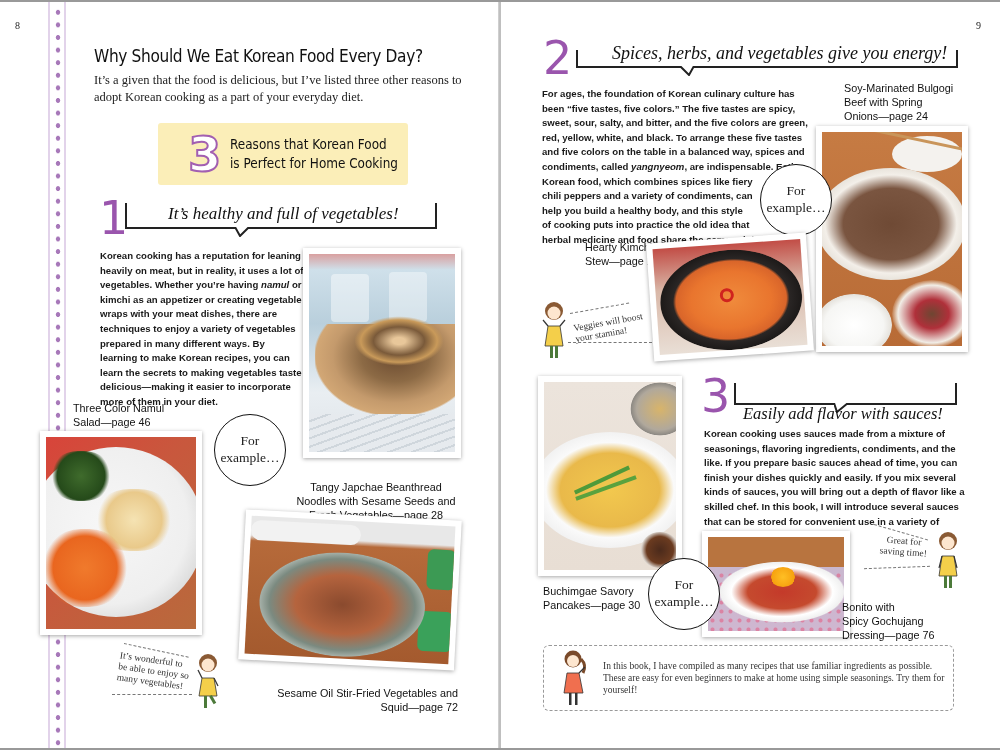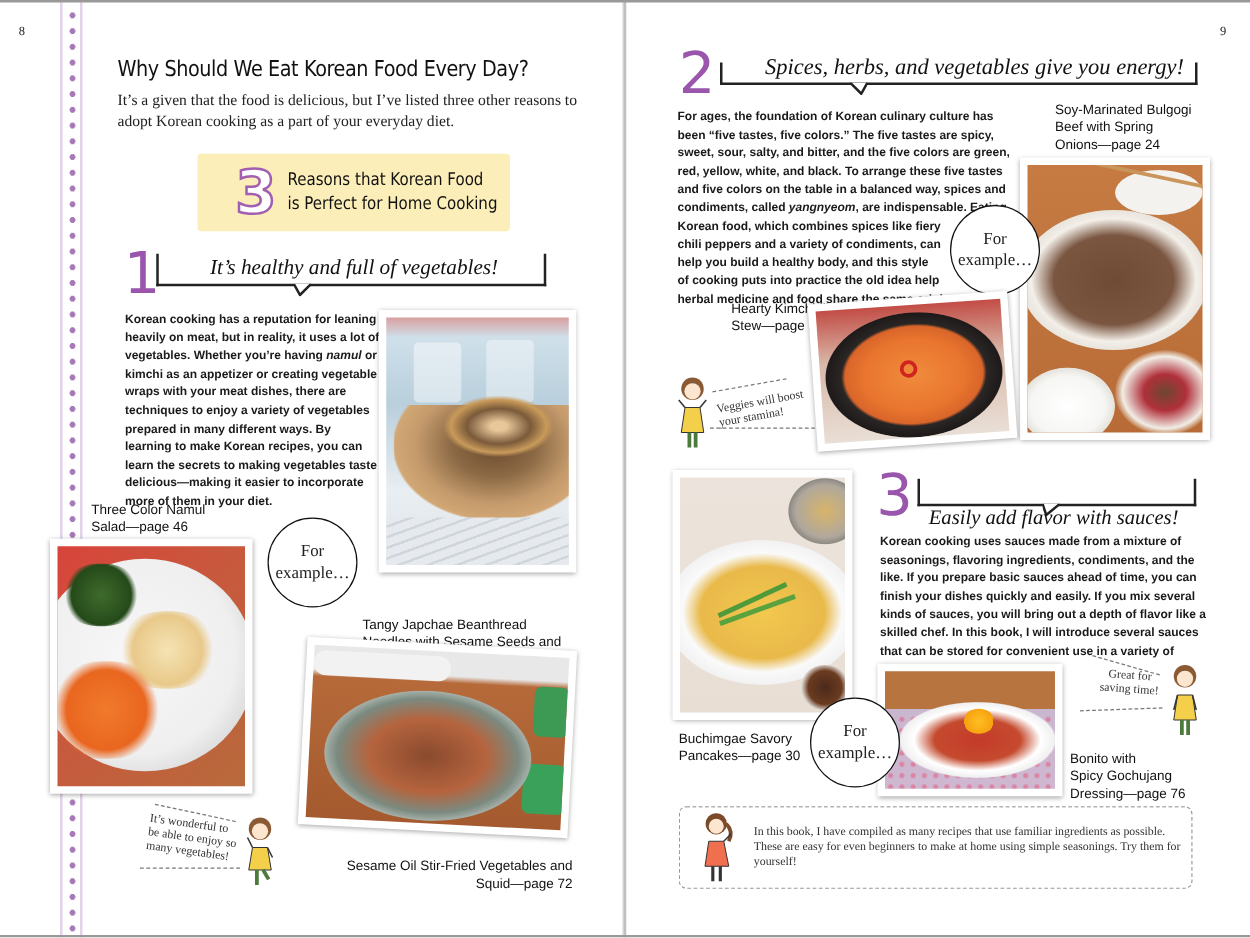--- a/index.html
+++ b/index.html
@@ -131,21 +131,21 @@
         <div style="position:absolute; left:48px; top:52px; width:80px; height:62px; border-radius:45%; background: radial-gradient(circle, #f5e3b3 0%, #e9c98a 55%, transparent 72%);"></div>
         <div style="position:absolute; left:-4px; top:92px; width:86px; height:78px; border-radius:45%; background: radial-gradient(circle, #f07a2c 0%, #e9661f 55%, transparent 72%);"></div>
       </div>
     </div>
 
     <div class="forex" style="left:214px; top:414px;">
       <div>For</div>
       <div>example…</div>
     </div>
 
-    <div class="abs caption" style="left:290px; top:493px; width:172px; text-align:left;">
+    <div class="abs caption" style="left:290px; top:480px; width:172px; text-align:center;">
       <div><b>Tangy Japchae Beanthread</b></div>
       <div><b>Noodles with Sesame Seeds and</b></div>
       <div><b>Fresh Vegetables</b><span class="pg">—page 28</span></div>
     </div>
 
     <div class="photo" style="left:242px; top:515px; width:216px; height:150px; transform: rotate(3deg);">
       <div class="img" style="background: linear-gradient(180deg, #e8e8e8 0%, #e8e8e8 14%, #b66a3a 18%, #a45a2e 100%);">
         <div style="position:absolute; left:0; top:4px; width:110px; height:20px; background:#f2f2f2; border-radius:10px;"></div>
         <div style="position:absolute; left:178px; top:24px; width:28px; height:40px; background:#3c9a54; border-radius:6px;"></div>
         <div style="position:absolute; left:172px; top:86px; width:34px; height:40px; background:#3aa15a; border-radius:6px;"></div>
@@ -191,21 +191,21 @@
     <div class="abs body-text" style="left:42px; top:87px; white-space:nowrap;">
       <div>For ages, the foundation of Korean culinary culture has</div>
       <div>been “five tastes, five colors.” The five tastes are spicy,</div>
       <div>sweet, sour, salty, and bitter, and the five colors are green,</div>
       <div>red, yellow, white, and black. To arrange these five tastes</div>
       <div>and five colors on the table in a balanced way, spices and</div>
       <div><span>condiments, called </span><i>yangnyeom</i><span>, are indispensable. Eating</span></div>
       <div>Korean food, which combines spices like fiery</div>
       <div>chili peppers and a variety of condiments, can</div>
       <div>help you build a healthy body, and this style</div>
-      <div>of cooking puts into practice the old idea help</div>
+      <div>of cooking puts into practice the old idea that</div>
       <div>herbal medicine and food share the same origin.</div>
     </div>
 
     <div class="abs caption" style="left:344px; top:81px;">
       <div><b>Soy-Marinated Bulgogi</b></div>
       <div><b>Beef with Spring</b></div>
       <div><b>Onions</b><span class="pg">—page 24</span></div>
     </div>
 
     <div class="photo" style="left:316px; top:126px; width:152px; height:226px;">
@@ -291,21 +291,21 @@
     <div class="forex" style="left:148px; top:558px;">
       <div>For</div>
       <div>example…</div>
     </div>
 
     <div class="abs caption" style="left:43px; top:584px;">
       <div><b>Buchimgae Savory</b></div>
       <div><b>Pancakes</b><span class="pg">—page 30</span></div>
     </div>
 
-    <div class="abs caption" style="left:356px; top:600px;">
+    <div class="abs caption" style="left:342px; top:600px;">
       <div><b>Bonito with</b></div>
       <div><b>Spicy Gochujang</b></div>
       <div><b>Dressing</b><span class="pg">—page 76</span></div>
     </div>
 
     <div class="dotline" style="left:374px; top:524px; width:56px; transform: rotate(16deg); transform-origin:left;"></div>
     <div class="speech" style="left:380px; top:536px; text-align:center; transform: rotate(4deg);">
       <div>Great for</div>
       <div>saving time!</div>
     </div>

